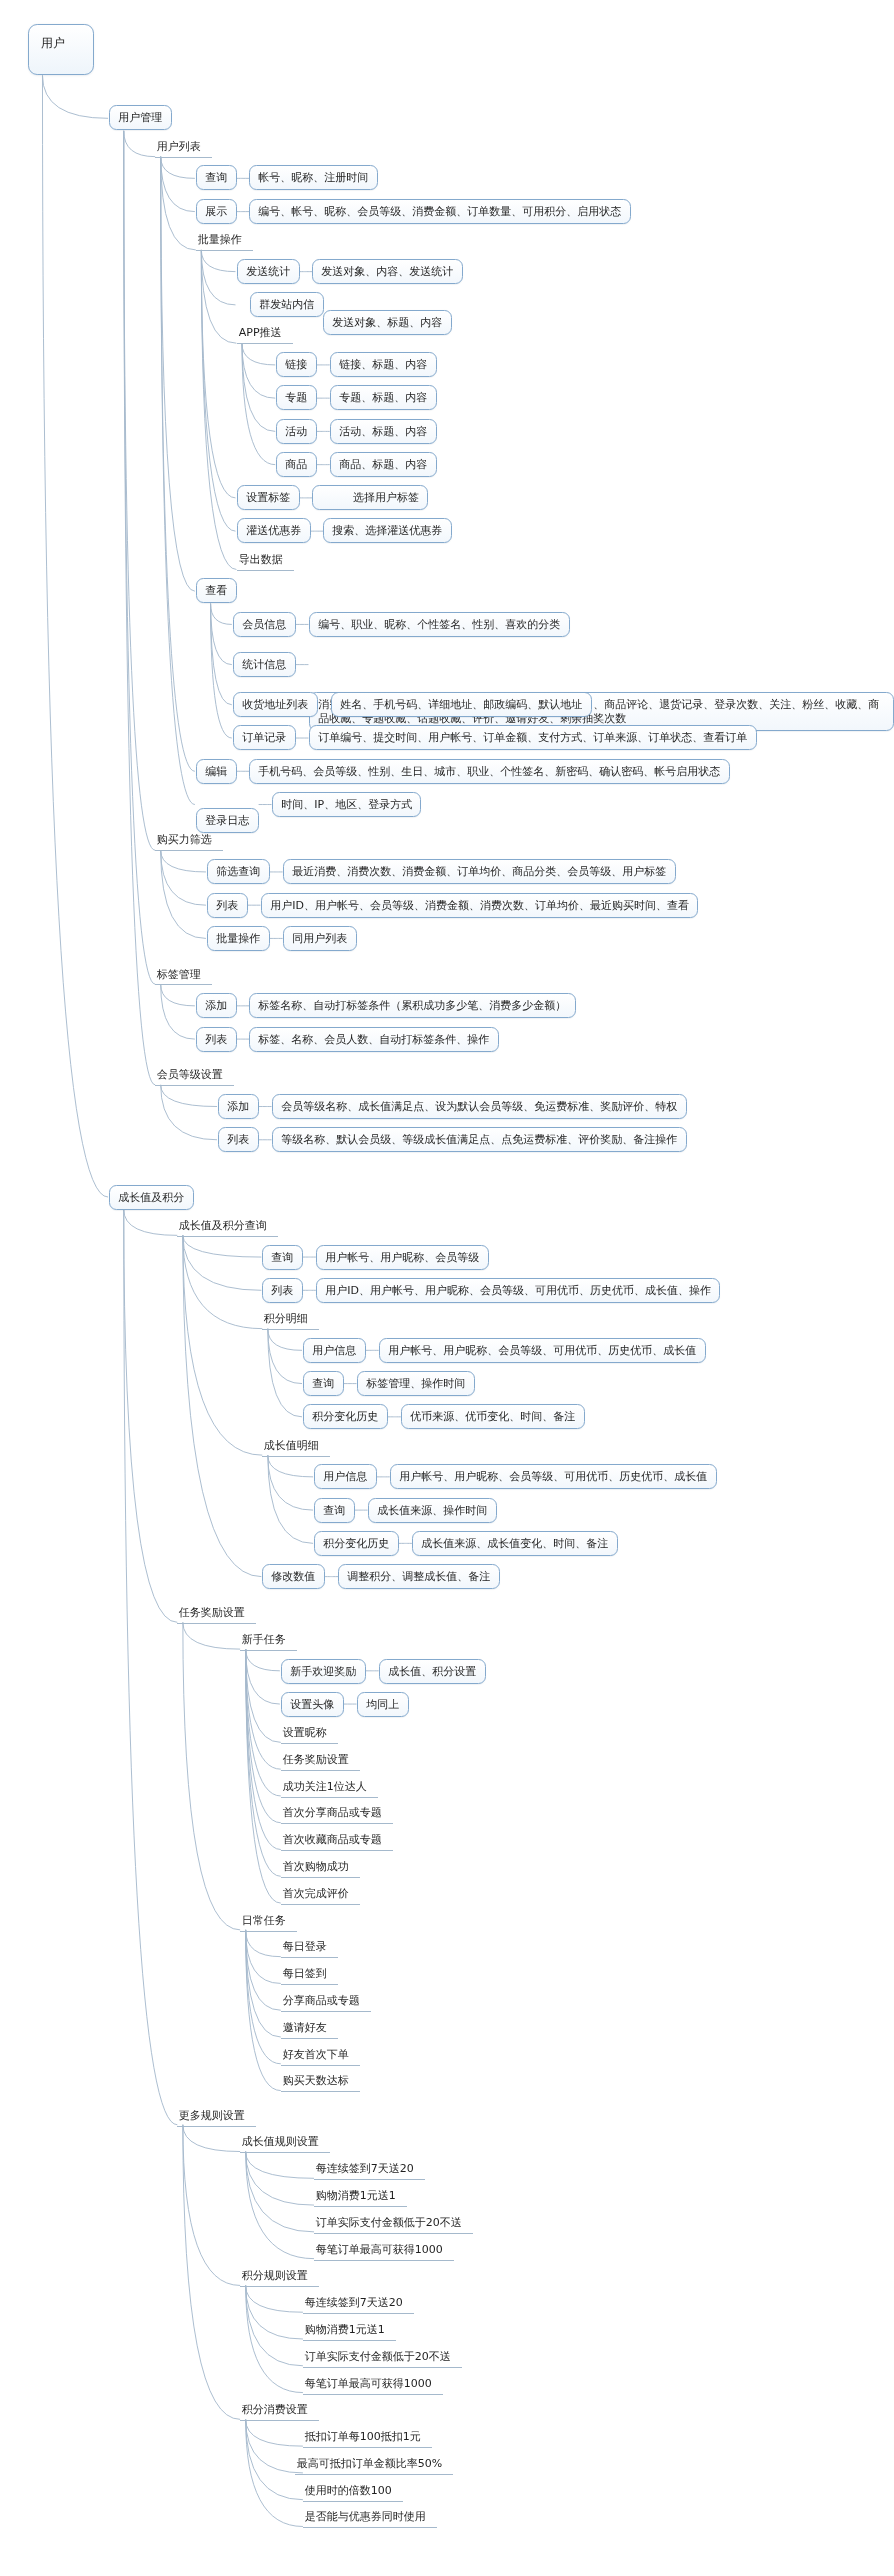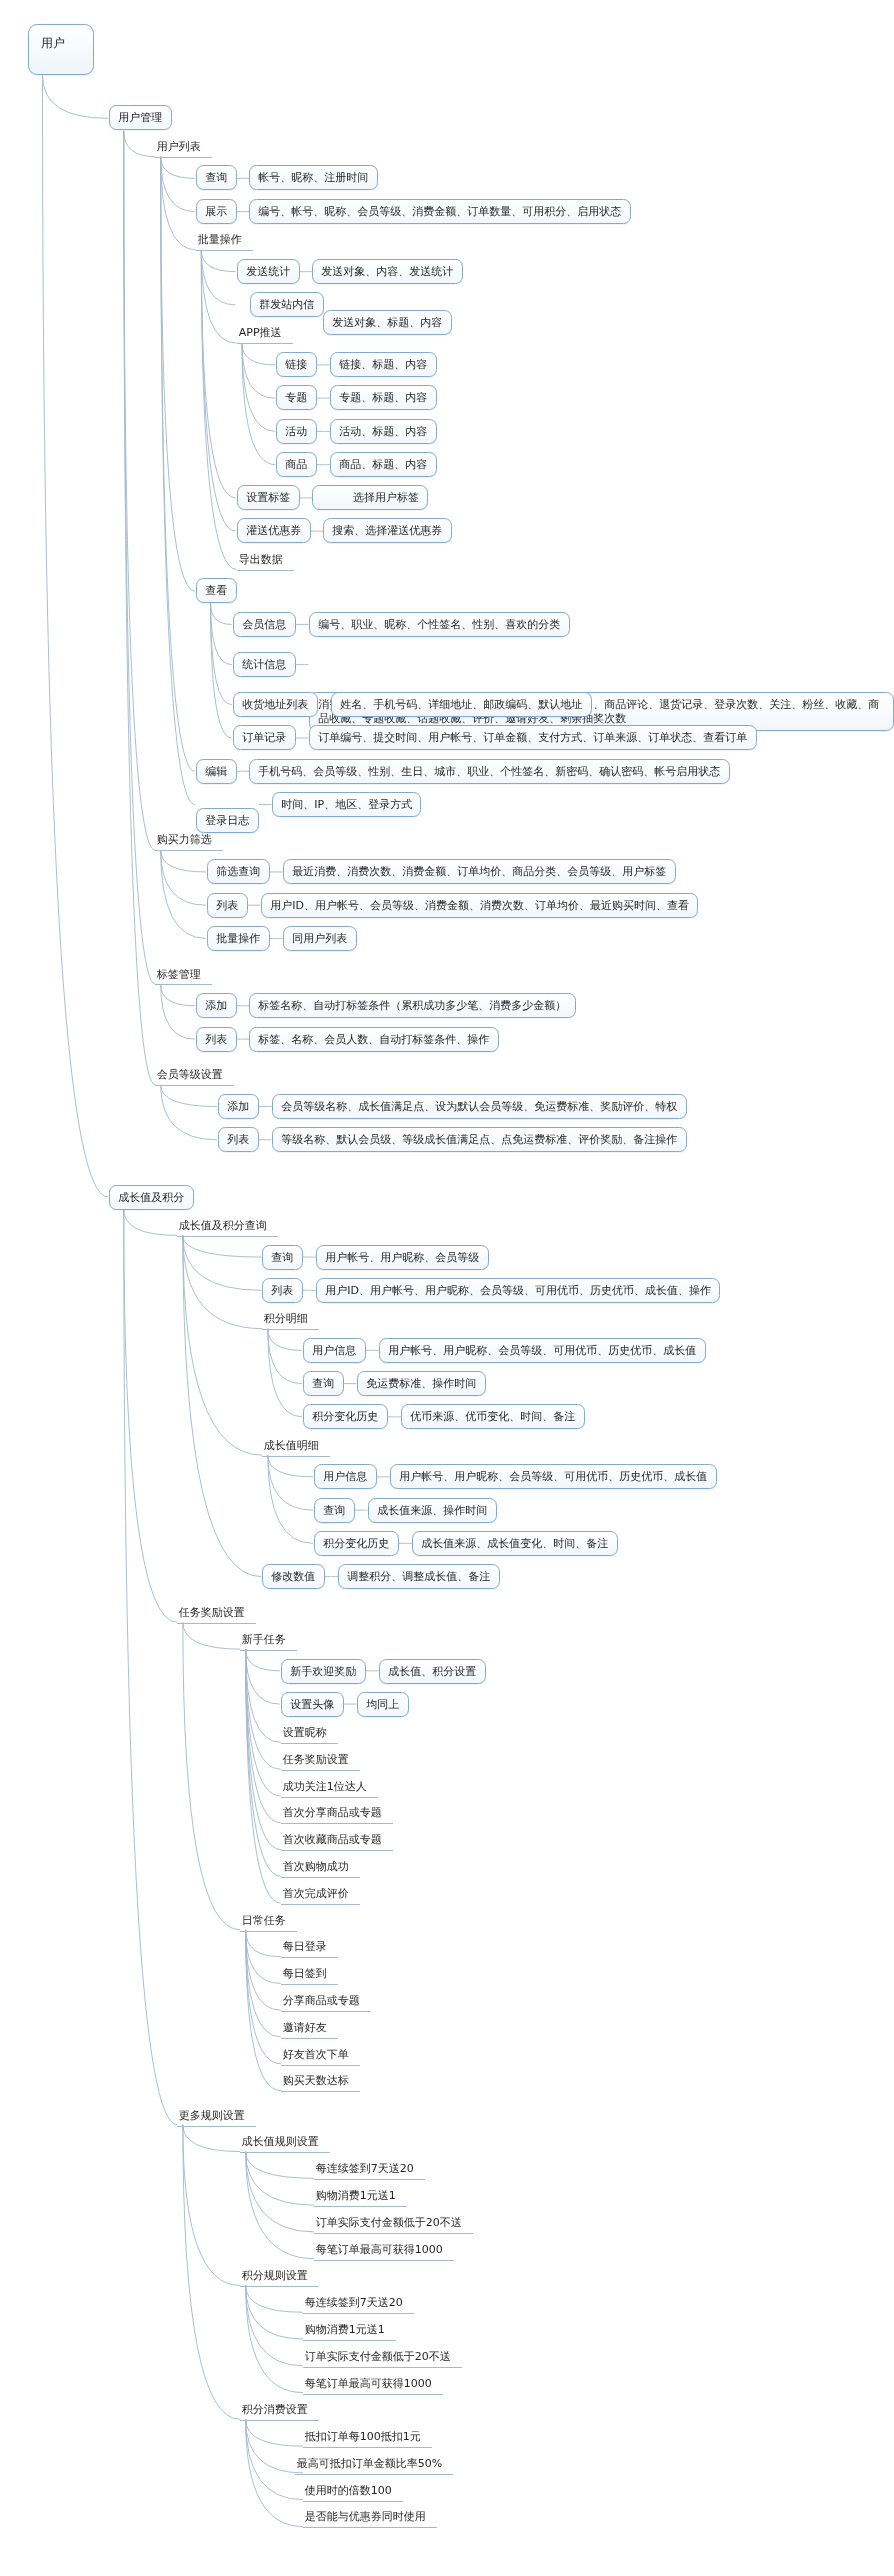--- a/index.html
+++ b/index.html
@@ -191,21 +191,21 @@
     <div class="node bubble" style="left: 109px; top: 1185px;">成长值及积分</div>
     <div class="node line" style="left: 177px; top: 1218px;">成长值及积分查询</div>
     <div class="node bubble" style="left: 262px; top: 1245px;">查询</div>
     <div class="node bubble" style="left: 316px; top: 1245px;">用户帐号、用户昵称、会员等级</div>
     <div class="node bubble" style="left: 262px; top: 1278px;">列表</div>
     <div class="node bubble" style="left: 316px; top: 1278px;">用户ID、用户帐号、用户昵称、会员等级、可用优币、历史优币、成长值、操作</div>
     <div class="node line" style="left: 262px; top: 1311px;">积分明细</div>
     <div class="node bubble" style="left: 303px; top: 1338px;">用户信息</div>
     <div class="node bubble" style="left: 379px; top: 1338px;">用户帐号、用户昵称、会员等级、可用优币、历史优币、成长值</div>
     <div class="node bubble" style="left: 303px; top: 1371px;">查询</div>
-    <div class="node bubble" style="left: 357px; top: 1371px;">免运费标准、操作时间</div>
+    <div class="node bubble" style="left: 357px; top: 1371px;">标签管理、操作时间</div>
     <div class="node bubble" style="left: 303px; top: 1404px;">积分变化历史</div>
     <div class="node bubble" style="left: 401px; top: 1404px;">优币来源、优币变化、时间、备注</div>
     <div class="node line" style="left: 262px; top: 1438px;">成长值明细</div>
     <div class="node bubble" style="left: 314px; top: 1464px;">用户信息</div>
     <div class="node bubble" style="left: 390px; top: 1464px;">用户帐号、用户昵称、会员等级、可用优币、历史优币、成长值</div>
     <div class="node bubble" style="left: 314px; top: 1498px;">查询</div>
     <div class="node bubble" style="left: 368px; top: 1498px;">成长值来源、操作时间</div>
     <div class="node bubble" style="left: 314px; top: 1531px;">积分变化历史</div>
     <div class="node bubble" style="left: 412px; top: 1531px;">成长值来源、成长值变化、时间、备注</div>
     <div class="node bubble" style="left: 262px; top: 1564px;">修改数值</div>

